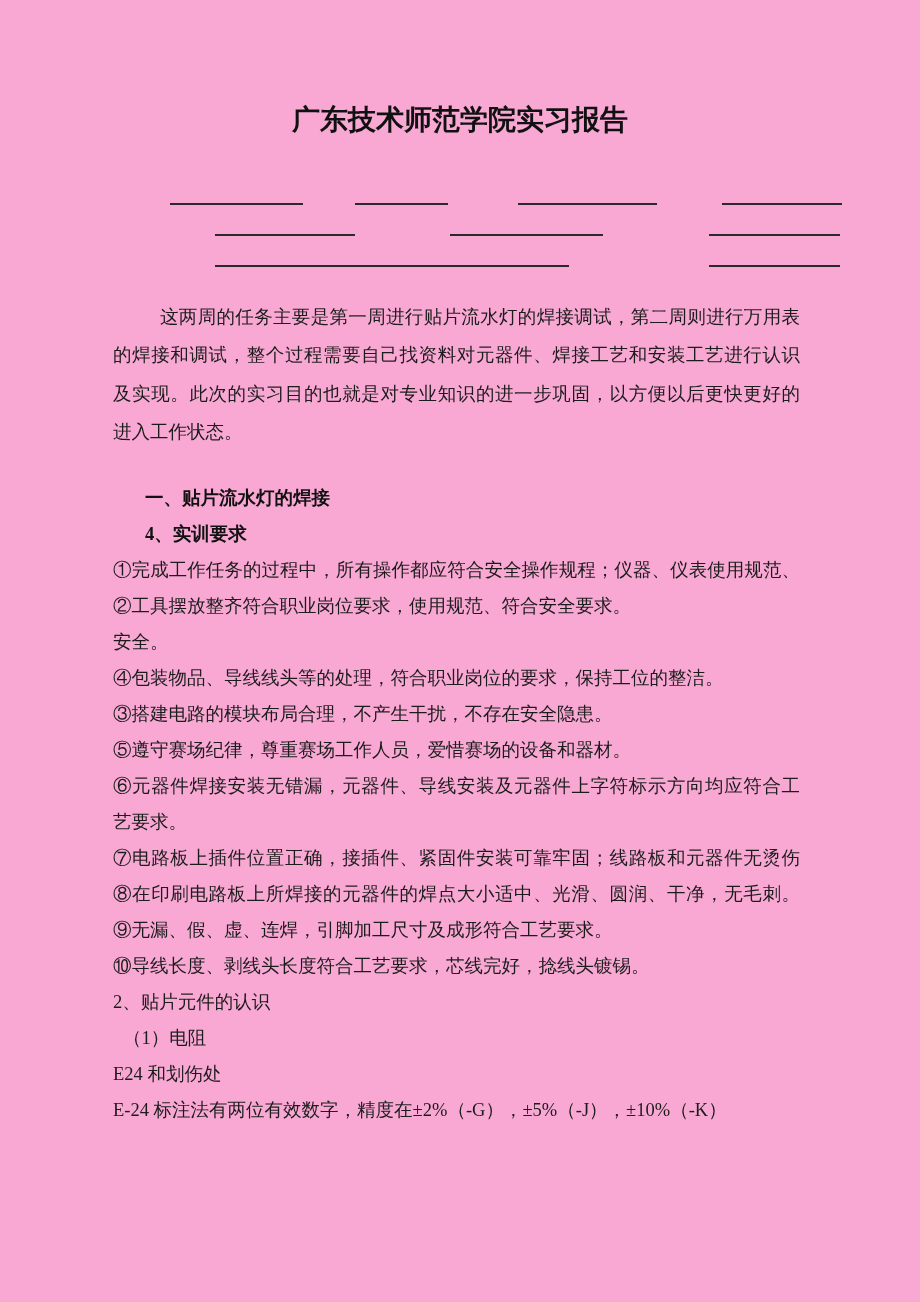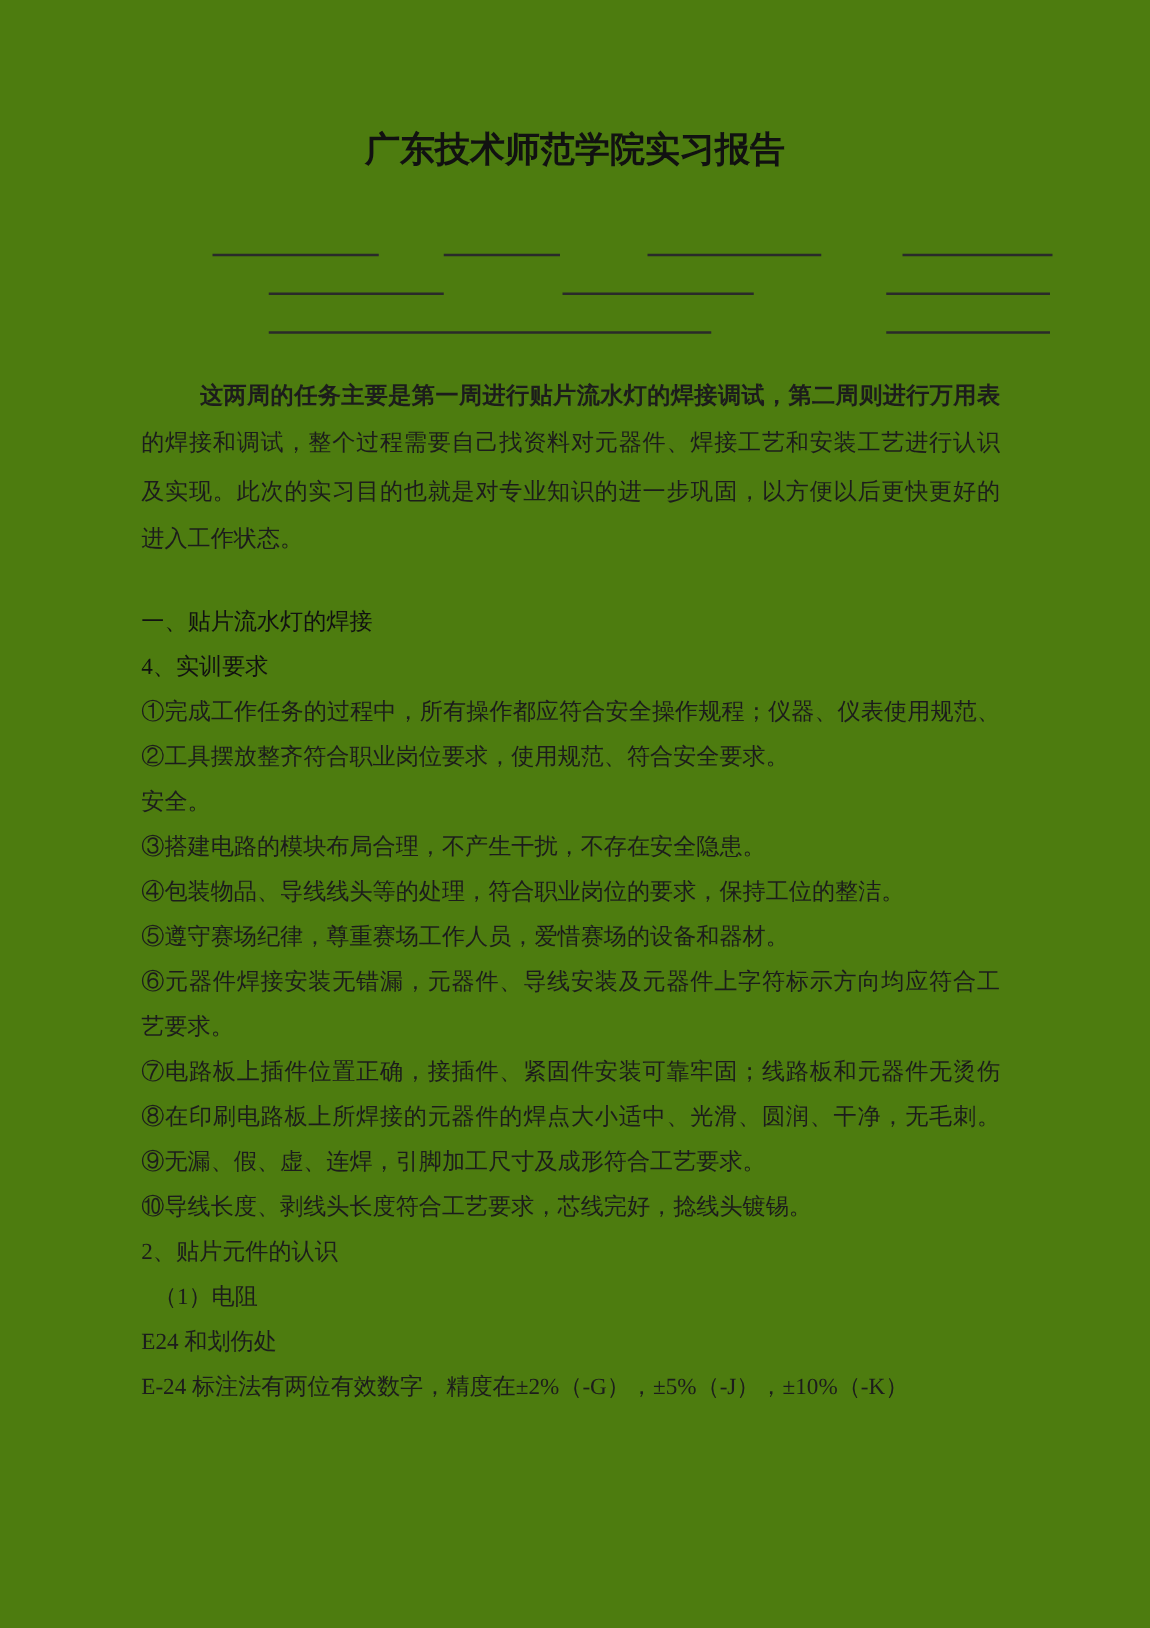--- a/index.html
+++ b/index.html
@@ -1,20 +1,20 @@
 <!DOCTYPE html>
 <html><head>
 <meta charset="utf-8">
 <style>
   html, body { margin: 0; padding: 0; background: #ffffff; }
   .page {
     position: relative;
     width: 920px;
     height: 1302px;
-    background: #4d7c0f;
+    background: #f9a8d4;
     color: #1c1c1c;
     font-family: "Liberation Serif", "DejaVu Serif", serif;
     overflow: hidden;
   }
   .title {
     position: absolute;
     top: 100px;
     left: 0;
     width: 920px;
     margin: 0;
@@ -46,22 +46,22 @@
   .bodytext .ln { height: 36px; line-height: 36px; }
   .ln {
     font-size: 18.5px;
     text-align: justify;
     text-align-last: left;
     white-space: normal;
     overflow: hidden;
     color: #1c1c1c;
   }
   .ln.fill { text-align-last: justify; }
-  .ln.bold { font-weight: normal; color: #111111; }
-  .ln.ind2 { padding-left: 47px; font-weight: bold; }
+  .ln.bold { font-weight: bold; color: #111111; margin-left: 32px; }
+  .ln.ind2 { padding-left: 47px; }
   .ln.ind-sm { padding-left: 10px; }
 </style>
 </head>
 <body>
 
 <div class="page">
 
   <h1 class="title">广东技术师范学院实习报告</h1>
 
   <div class="blank" style="left:170px; top:203px; width:133px;"></div>
@@ -83,22 +83,22 @@
     <div class="ln">进入工作状态。</div>
   </div>
 
   <div class="bodytext">
     <div class="ln bold">一、贴片流水灯的焊接</div>
     <div class="ln bold">4、实训要求</div>
 
     <div class="ln fill">①完成工作任务的过程中，所有操作都应符合安全操作规程；仪器、仪表使用规范、</div>
     <div class="ln">②工具摆放整齐符合职业岗位要求，使用规范、符合安全要求。</div>
     <div class="ln">安全。</div>
+    <div class="ln">④包装物品、导线线头等的处理，符合职业岗位的要求，保持工位的整洁。</div>
     <div class="ln">③搭建电路的模块布局合理，不产生干扰，不存在安全隐患。</div>
-    <div class="ln">④包装物品、导线线头等的处理，符合职业岗位的要求，保持工位的整洁。</div>
     <div class="ln">⑤遵守赛场纪律，尊重赛场工作人员，爱惜赛场的设备和器材。</div>
     <div class="ln fill">⑥元器件焊接安装无错漏，元器件、导线安装及元器件上字符标示方向均应符合工</div>
     <div class="ln">艺要求。</div>
     <div class="ln fill">⑦电路板上插件位置正确，接插件、紧固件安装可靠牢固；线路板和元器件无烫伤</div>
     <div class="ln fill">⑧在印刷电路板上所焊接的元器件的焊点大小适中、光滑、圆润、干净，无毛刺。</div>
     <div class="ln">⑨无漏、假、虚、连焊，引脚加工尺寸及成形符合工艺要求。</div>
     <div class="ln">⑩导线长度、剥线头长度符合工艺要求，芯线完好，捻线头镀锡。</div>
 
     <div class="ln">2、贴片元件的认识</div>
     <div class="ln ind-sm">（1）电阻</div>

